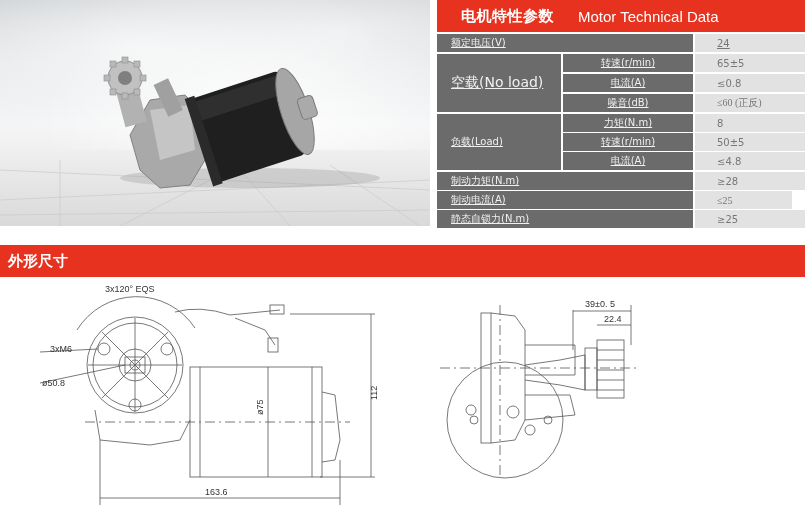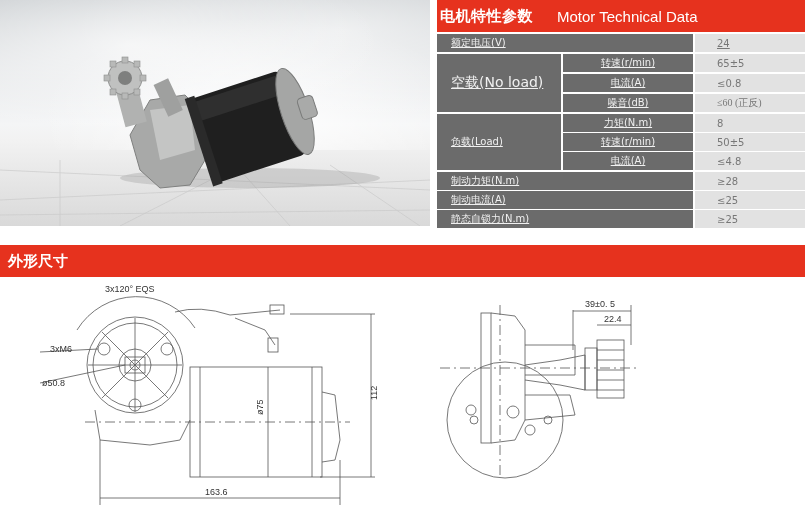--- a/index.html
+++ b/index.html
@@ -14,21 +14,21 @@
   .photo .sky { position:absolute; left:0; top:0; width:100%; height:150px;
     background: radial-gradient(ellipse at 30% 30%, rgba(255,255,255,0.7), rgba(255,255,255,0) 60%),
                 radial-gradient(ellipse at 80% 20%, rgba(255,255,255,0.6), rgba(255,255,255,0) 55%),
                 radial-gradient(ellipse at 60% 80%, rgba(255,255,255,0.9), rgba(255,255,255,0) 60%); }
   .photo svg { position:absolute; left:0; top:0; }
 
   
   .tech { position: absolute; left: 437px; top: 0; width: 368px; height: 226px; }
   .tech-header {
     position:absolute; left:0; top:0; width:368px; height:32px; background:#e6321e;
-    color:#ffffff; display:flex; align-items:center; padding-left:3px;
+    color:#ffffff; display:flex; align-items:center; padding-left:24px;
   }
   .tech-header .cn { font-size: 15px; font-weight: bold; letter-spacing: 0.5px; }
   .tech-header .en { font-size: 15px; margin-left: 24px; font-family: "Liberation Sans", sans-serif; }
 
   .row { position:absolute; left:0; height:18px; font-size:10px; color:#f0f0f0; }
   .cell { position:absolute; top:0; height:100%; display:flex; align-items:center; }
   .dark { background:#6b6b6b;text-decoration:underline; }
   .light { background:#e2e2e2; color:#777777; }
   .cell.label { padding-left: 14px; }
   .cell.center { justify-content:center; }
@@ -134,21 +134,21 @@
     <div class="cell light val" style="left:132px; width:110px;">≤4.8</div>
   </div>
 
   <div class="row" style="top:172px; width:368px;">
     <div class="cell dark label" style="left:0; width:256px;">制动力矩(N.m)</div>
     <div class="cell light val" style="left:258px; width:110px;">≥28</div>
   </div>
 
   <div class="row" style="top:191px; width:368px;">
     <div class="cell dark label" style="left:0; width:256px;">制动电流(A)</div>
-    <div class="cell light val" style="left:258px; width:110px;">≤25</div>
+    <div class="cell light val" style="left:258px; width:97px;font-family:Liberation Serif, serif;">≤25</div>
   </div>
 
   <div class="row" style="top:210px; width:368px;">
     <div class="cell dark label" style="left:0; width:256px;">静态自锁力(N.m)</div>
     <div class="cell light val" style="left:258px; width:110px;">≥25</div>
   </div>
 </div>
 
 <div class="app-header">
   <span class="cn">外形尺寸</span>

